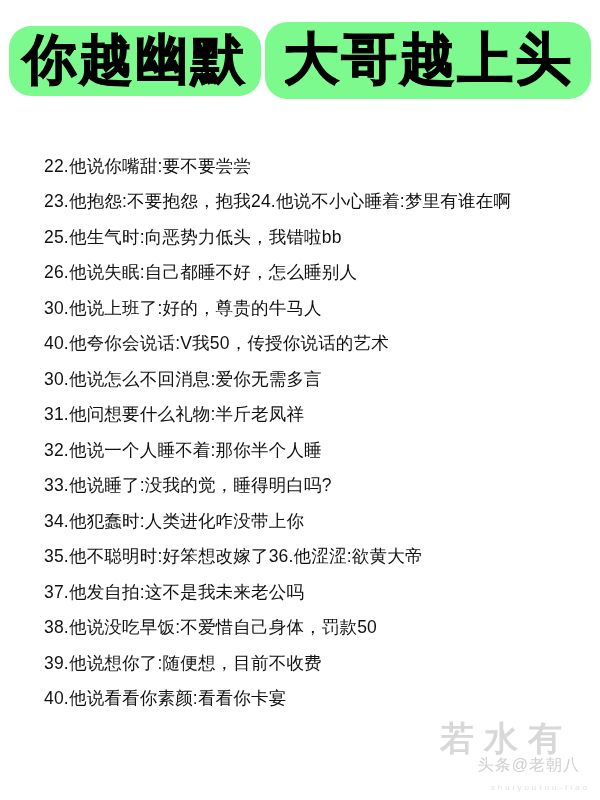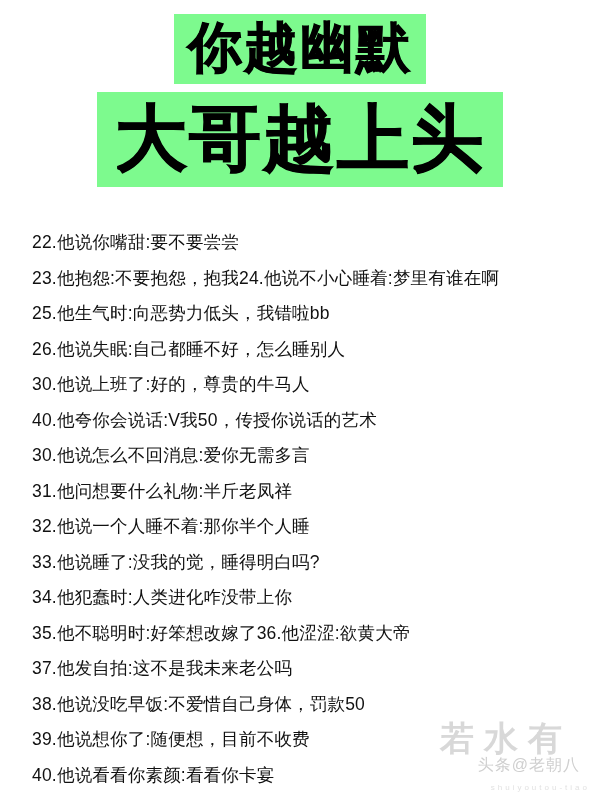--- a/index.html
+++ b/index.html
@@ -30,29 +30,30 @@
     background: #7dfa8e;
     color: #000000;
     font-family: "DejaVu Sans", sans-serif;
     font-weight: bold;
     font-size: 54px;
     line-height: 1.12;
     letter-spacing: 2px;
     padding: 4px 14px 6px 14px;
     margin: 0 auto;
     white-space: nowrap;
+    border-radius: 22px;
     -webkit-text-stroke: 1px #000;
   }
   .title-line-2 {
     margin-top: 8px;
-    font-size: 72px;
+    font-size: 56px;
     padding: 6px 18px 8px 18px;
   }
   .list {
-    margin: 0;
+    margin: 12px;
     padding: 38px 30px 0 30px;
     list-style: none;
   }
   .list-item {
     font-size: 17.5px;
     line-height: 1.0;
     padding: 9px 0 9px 2px;
     color: #111111;
     white-space: nowrap;
     letter-spacing: 0.2px;

